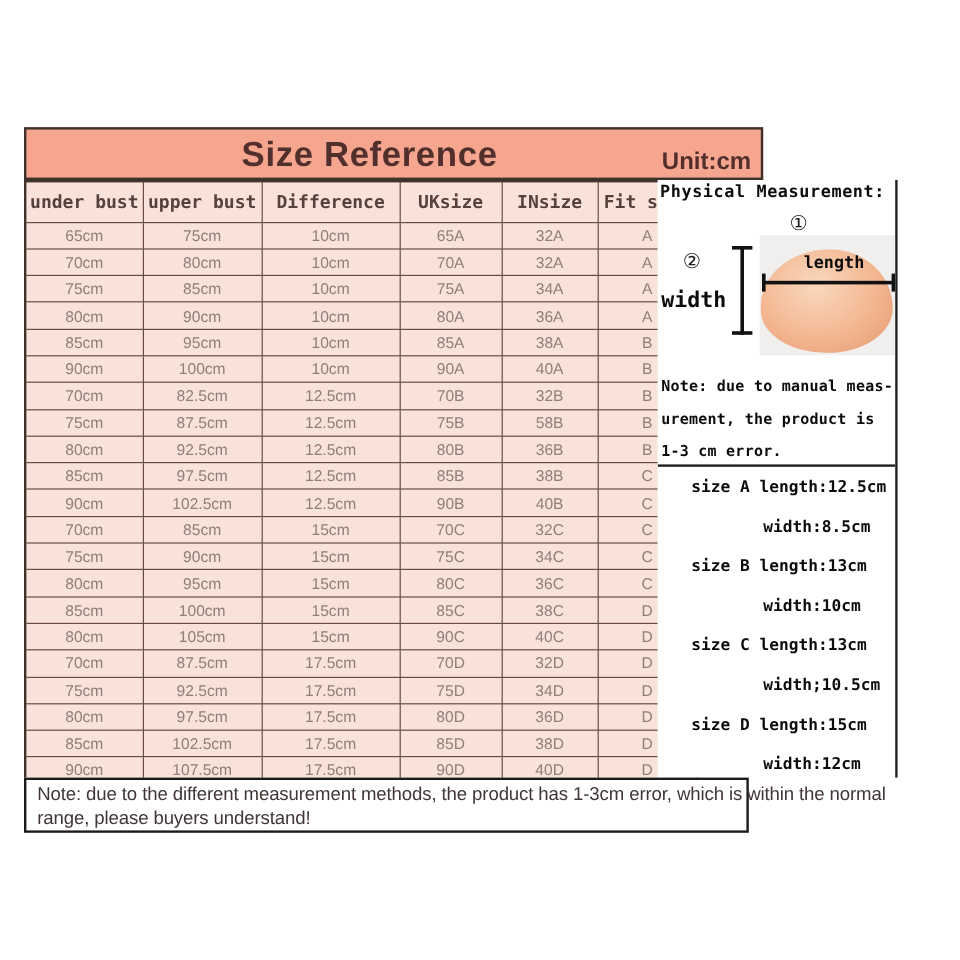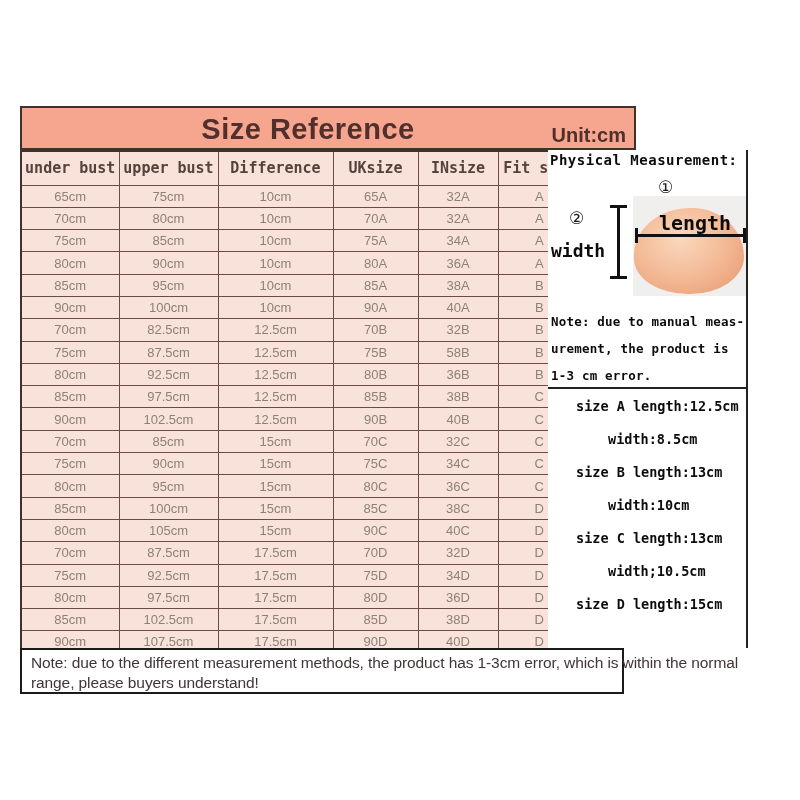--- a/index.html
+++ b/index.html
@@ -28,36 +28,36 @@
   .pm-title{position:absolute;left:2px;top:2px;font-family:"DejaVu Sans Mono",monospace;
           font-weight:bold;font-size:14px;letter-spacing:.5px;color:#0c0c0c;white-space:nowrap;}
   .pm-square{position:absolute;left:85px;top:46px;width:113px;height:100px;background:#f0efed;}
   .breast-form{position:absolute;left:1px;top:12px;width:110px;height:86px;
           border-radius:52% 48% 50% 50% / 56% 58% 44% 42%;
           background:radial-gradient(ellipse at 42% 36%, #f9d8bd 0%, #f4bb97 48%, #eca67f 78%, #e59a74 100%);}
   .marker{position:absolute;font-family:"DejaVu Sans",sans-serif;font-size:17px;color:#1a1a1a;line-height:1;}
   .marker-1{left:110px;top:29px;}
   .marker-2{left:21px;top:60px;}
   .length-label{position:absolute;left:96px;top:61px;width:102px;text-align:center;
-          font-family:"DejaVu Sans Mono",monospace;font-weight:bold;font-size:20px;color:#0c0c0c;}
+          font-family:"DejaVu Sans Mono",monospace;font-weight:bold;font-size:14px;color:#0c0c0c;}
   .length-line{position:absolute;left:87px;top:84px;width:111px;height:3px;background:#111;}
   .length-line::before,.length-line::after{content:"";position:absolute;top:-6px;width:3px;height:15px;background:#111;}
   .length-line::before{left:0;} .length-line::after{right:0;}
   .width-label{position:absolute;left:3px;top:90px;font-family:"DejaVu Sans Mono",monospace;
           font-weight:bold;font-size:18px;color:#0c0c0c;}
   .width-line{position:absolute;left:69px;top:55px;width:3px;height:74px;background:#111;}
   .width-line::before,.width-line::after{content:"";position:absolute;left:-7px;width:17px;height:3px;background:#111;}
   .width-line::before{top:0;} .width-line::after{bottom:0;}
   .pm-note{position:absolute;left:3px;right:2px;top:158px;font-family:"DejaVu Sans Mono",monospace;
           font-weight:bold;font-size:12.5px;letter-spacing:.2px;color:#0c0c0c;line-height:27px;white-space:nowrap;}
   .pm-divider{position:absolute;left:0;right:0;top:237px;border-top:2px solid #222;}
   .pm-sizes{position:absolute;left:0;right:0;top:240px;}
   .size-line{height:33px;line-height:33px;margin-left:28px;font-family:"DejaVu Sans Mono",monospace;
           font-weight:bold;font-size:13.5px;color:#0c0c0c;white-space:nowrap;}
-  .size-line.indent{margin-left:60px;}
+  .size-line.indent{margin-left:88px;}
 
   
   .bottom-note{position:absolute;left:20px;top:648px;width:604px;height:46px;box-sizing:border-box;
           background:#ffffff;border:2px solid #1b1b1b;padding:3px 9px;color:#413535;
           font-size:15.5px;letter-spacing:-0.1px;line-height:20px;white-space:nowrap;}
 </style>
 </head>
 <body>
 
 <div class="sheet">
@@ -280,20 +280,21 @@
 
     <div class="pm-divider"></div>
     <div class="pm-sizes">
         <div class="size-line">size A length:12.5cm</div>
         <div class="size-line indent">width:8.5cm</div>
         <div class="size-line">size B length:13cm</div>
         <div class="size-line indent">width:10cm</div>
         <div class="size-line">size C length:13cm</div>
         <div class="size-line indent">width;10.5cm</div>
         <div class="size-line">size D length:15cm</div>
+        <div class="size-line indent">width:12cm</div>
       </div>
   </div>
 
   <div class="bottom-note">
     <div>Note: due to the different measurement methods, the product has 1-3cm error, which is within the normal</div>
     <div>range, please buyers understand!</div>
   </div>
 
 </div>
 

